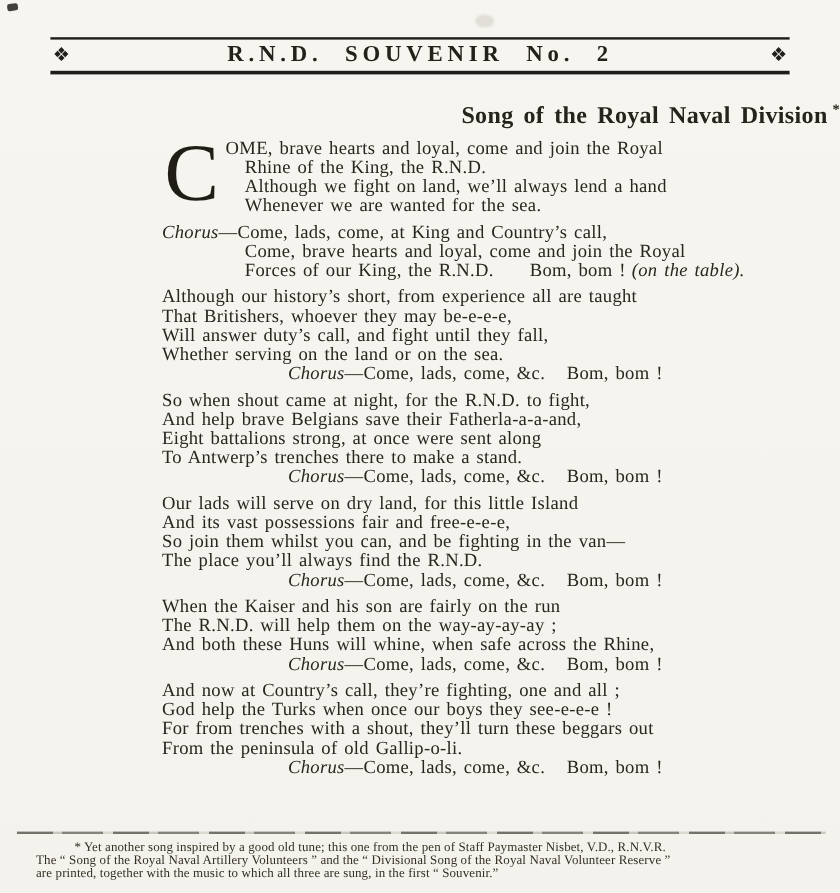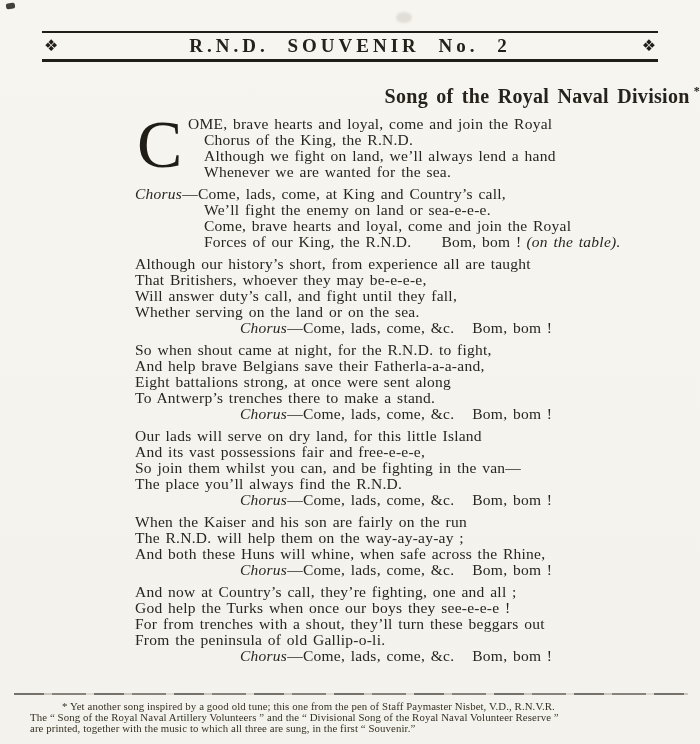--- a/index.html
+++ b/index.html
@@ -68,30 +68,29 @@
 
   <div class="song-title">
     <span>Song of the Royal Naval Division</span><sup>*</sup>
   </div>
 
   <div class="song">
 
     <div class="stanza">
       <span class="dropcap">C</span>
       <div class="line v1-first">OME, brave hearts and loyal, come and join the Royal</div>
-      <div class="line cont">Chorus of the King, the R.N.D.</div>
+      <div class="line cont">Rhine of the King, the R.N.D.</div>
       <div class="line cont">Although we fight on land, we’ll always lend a hand</div>
       <div class="line cont">Whenever we are wanted for the sea.</div>
     </div>
 
     <div class="stanza">
       <div class="line">
         <span class="it">Chorus</span><span>—Come, lads, come, at King and Country’s call,</span>
       </div>
-      <div class="line cont">We’ll fight the enemy on land or sea-e-e-e.</div>
       <div class="line cont">Come, brave hearts and loyal, come and join the Royal</div>
       <div class="line cont">
         <span>Forces of our King, the R.N.D.</span><span class="bom4">Bom, bom !</span><span class="aside">(on the table).</span>
       </div>
     </div>
 
     <div class="stanza">
       <div class="line">Although our history’s short, from experience all are taught</div>
       <div class="line">That Britishers, whoever they may be-e-e-e,</div>
       <div class="line">Will answer duty’s call, and fight until they fall,</div>

